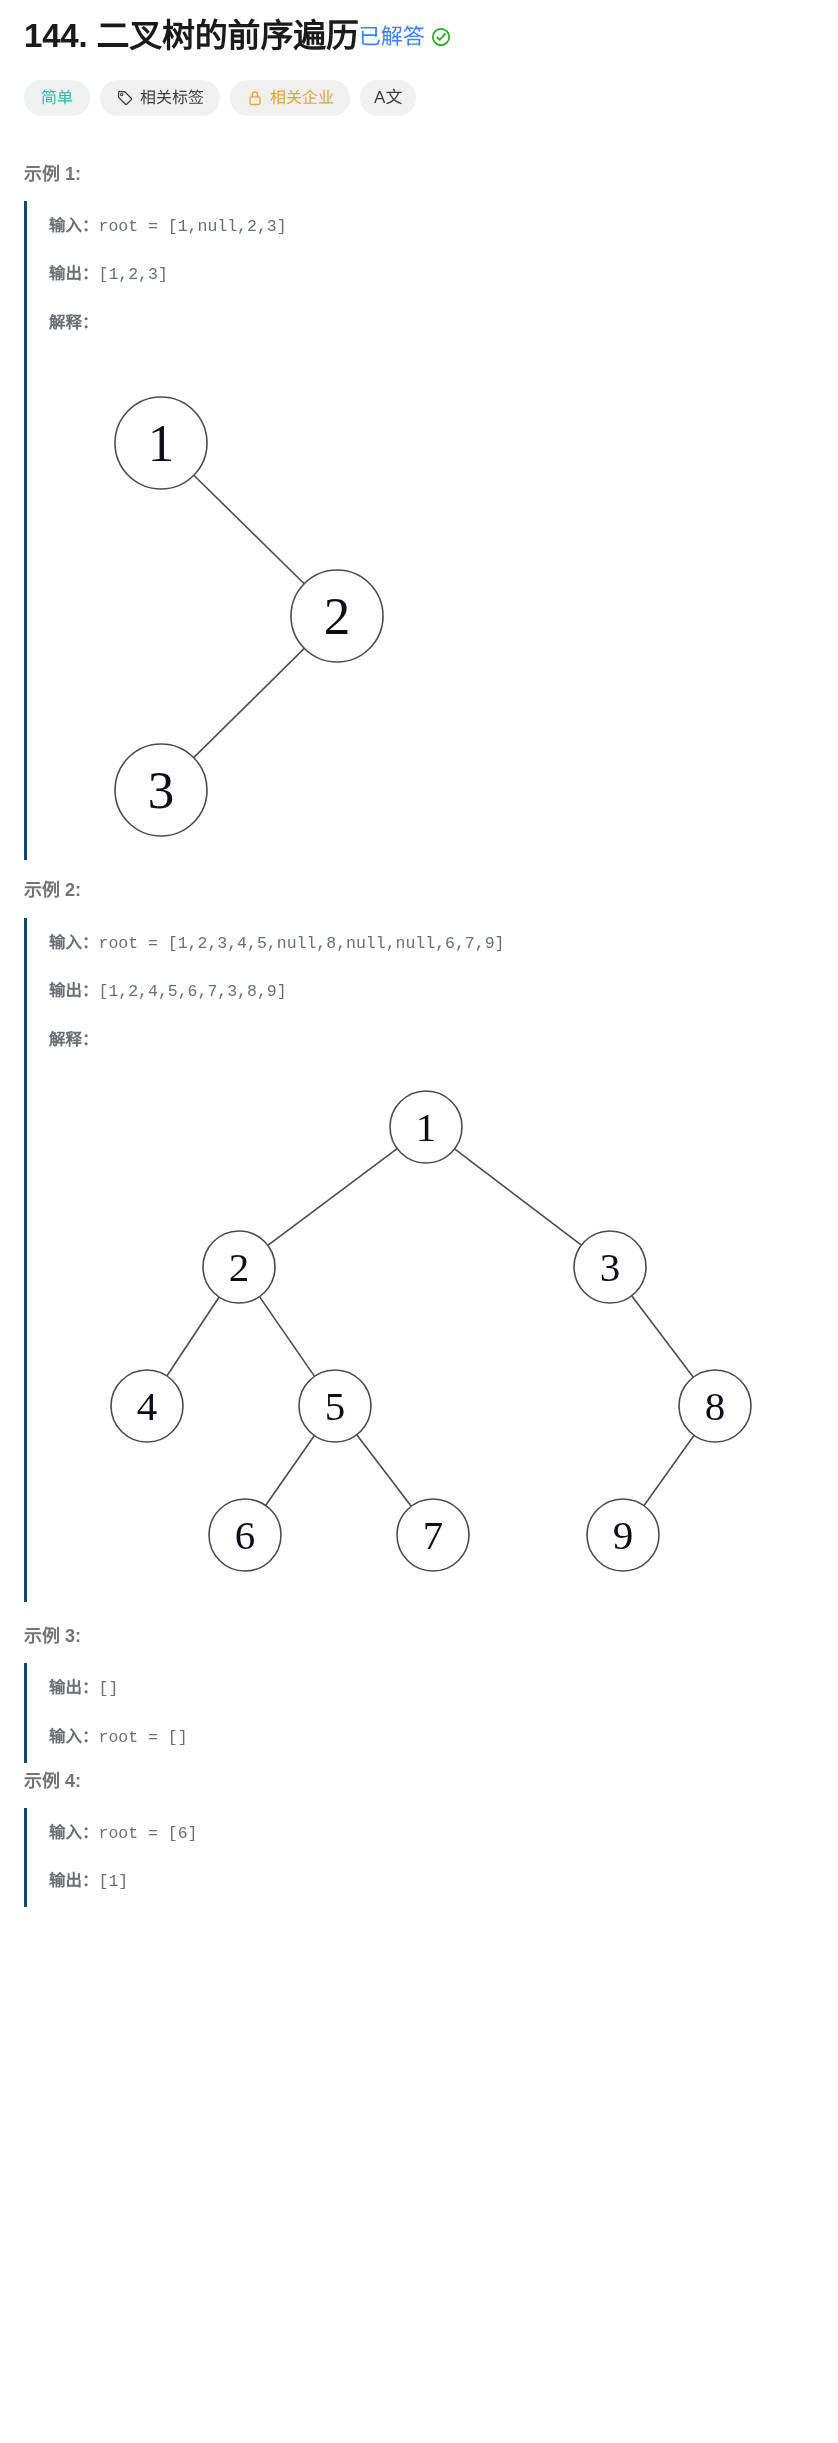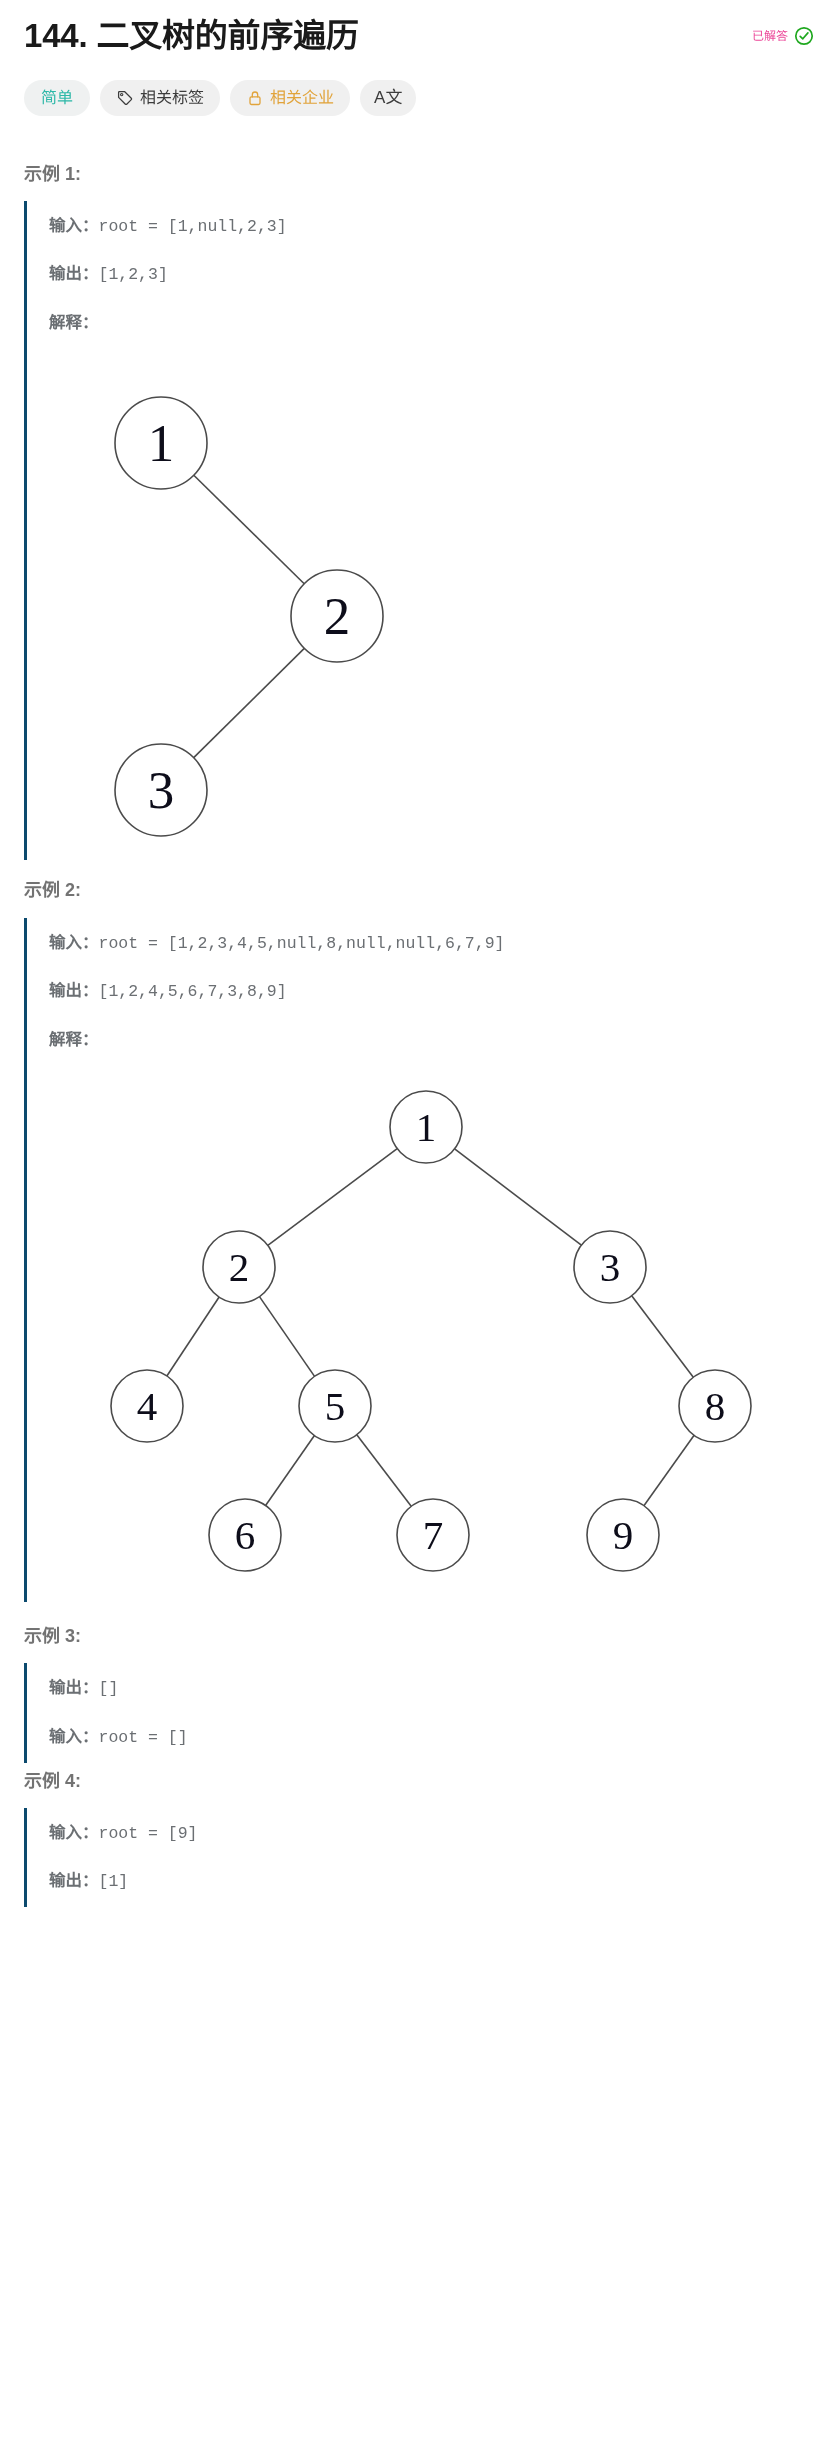--- a/index.html
+++ b/index.html
@@ -19,43 +19,42 @@
     position: relative;
     width: 838px;
     box-sizing: border-box;
     padding: 0 24px;
   }
 
   
   .header-row {
     display: flex;
     align-items: flex-start;
-    justify-content: space-between;
     padding-top: 14px;
   }
   .title {
     font-size: 33px;
     font-weight: 700;
     line-height: 1.32;
     letter-spacing: -0.2px;
     color: #1a1a1a;
     margin: 0;
     flex: 0 1 auto;
   }
   .solved-badge {
     display: flex;
     align-items: center;
     gap: 6px;
     margin-top: 12px;
     white-space: nowrap;
     flex: 0 0 auto;
   }
   .solved-text {
-    font-size: 12px;
-    color: #ec4899;
+    font-size: 22px;
+    color: #3b82f6;
     line-height: 1;
   }
   .check-circle {
     width: 20px;
     height: 20px;
     display: inline-block;
     flex: 0 0 auto;
   }
 
   
@@ -310,18 +309,18 @@
     <h3 class="example-title">示例 3:</h3>
     <div class="example-body">
       <p class="kv-line"><span class="label">输出：</span><span>[]</span></p>
       <p class="kv-line"><span class="label">输入：</span><span>root = []</span></p>
     </div>
   </div>
 
   <div class="example-block" style="margin-top:6px;">
     <h3 class="example-title">示例 4:</h3>
     <div class="example-body">
-      <p class="kv-line"><span class="label">输入：</span><span>root = [9]</span></p>
+      <p class="kv-line"><span class="label">输入：</span><span>root = [6]</span></p>
       <p class="kv-line"><span class="label">输出：</span><span>[1]</span></p>
     </div>
   </div>
 
 </div>
 
 </body></html>

